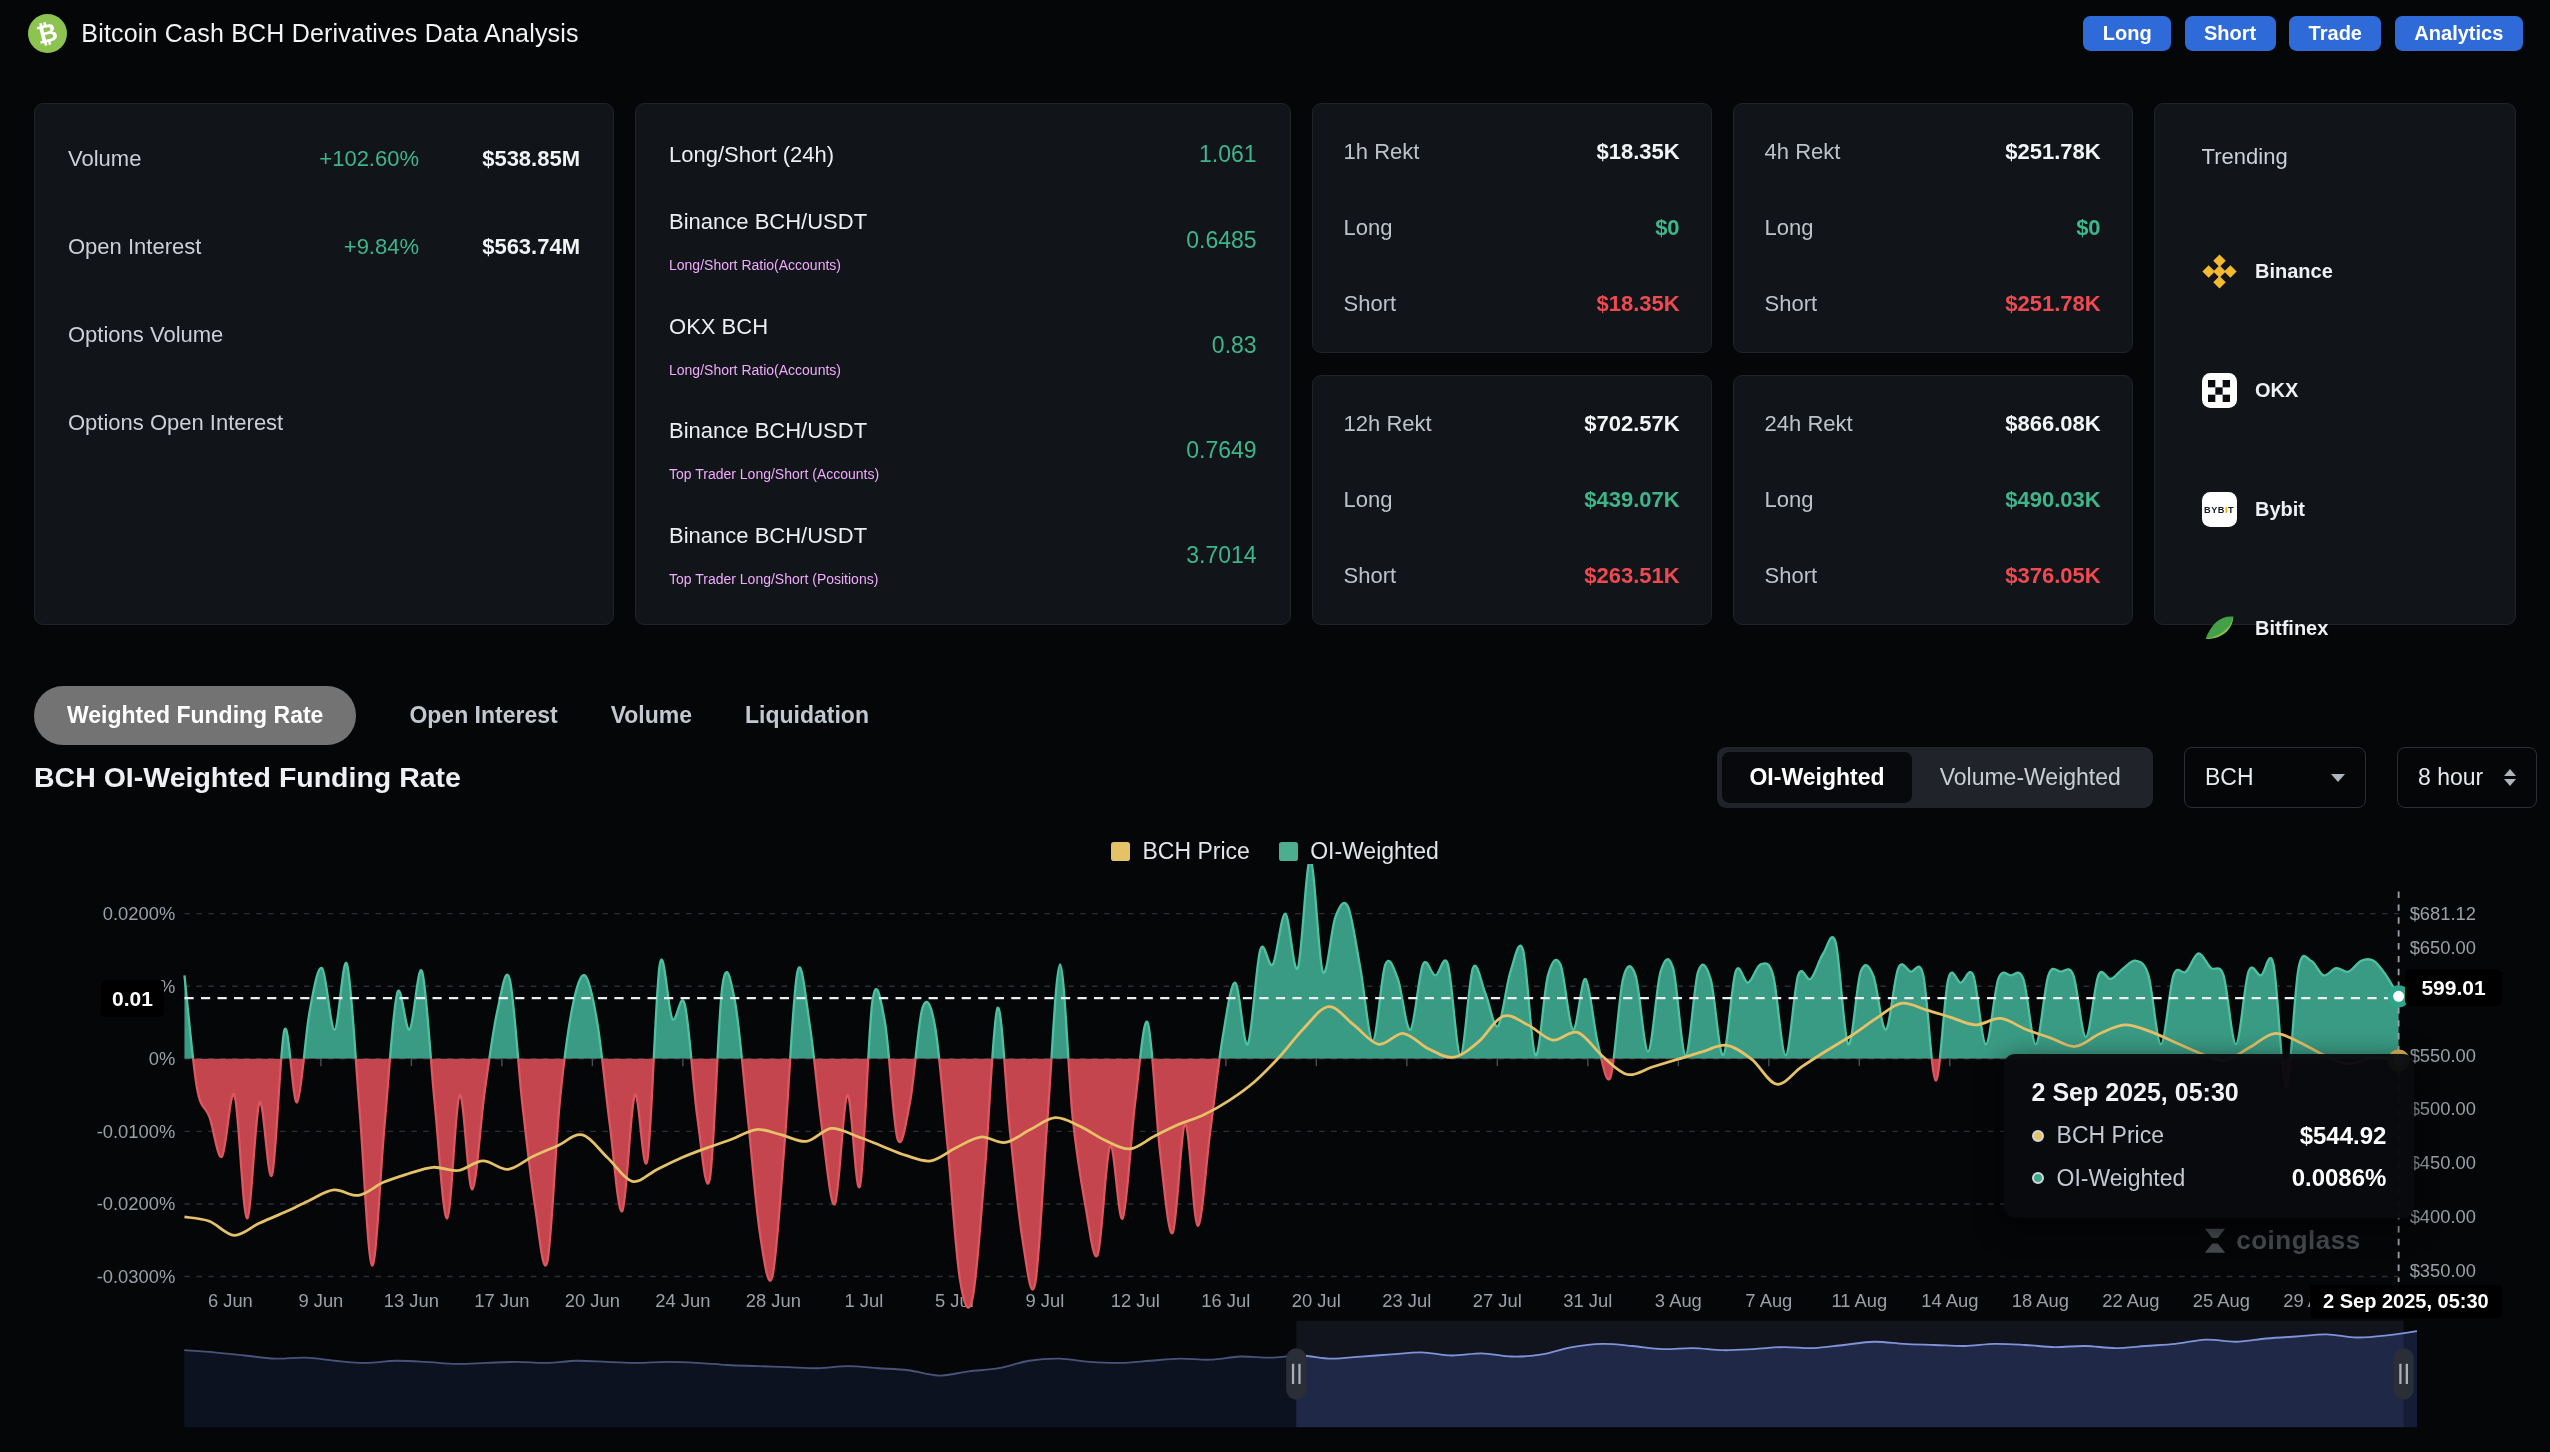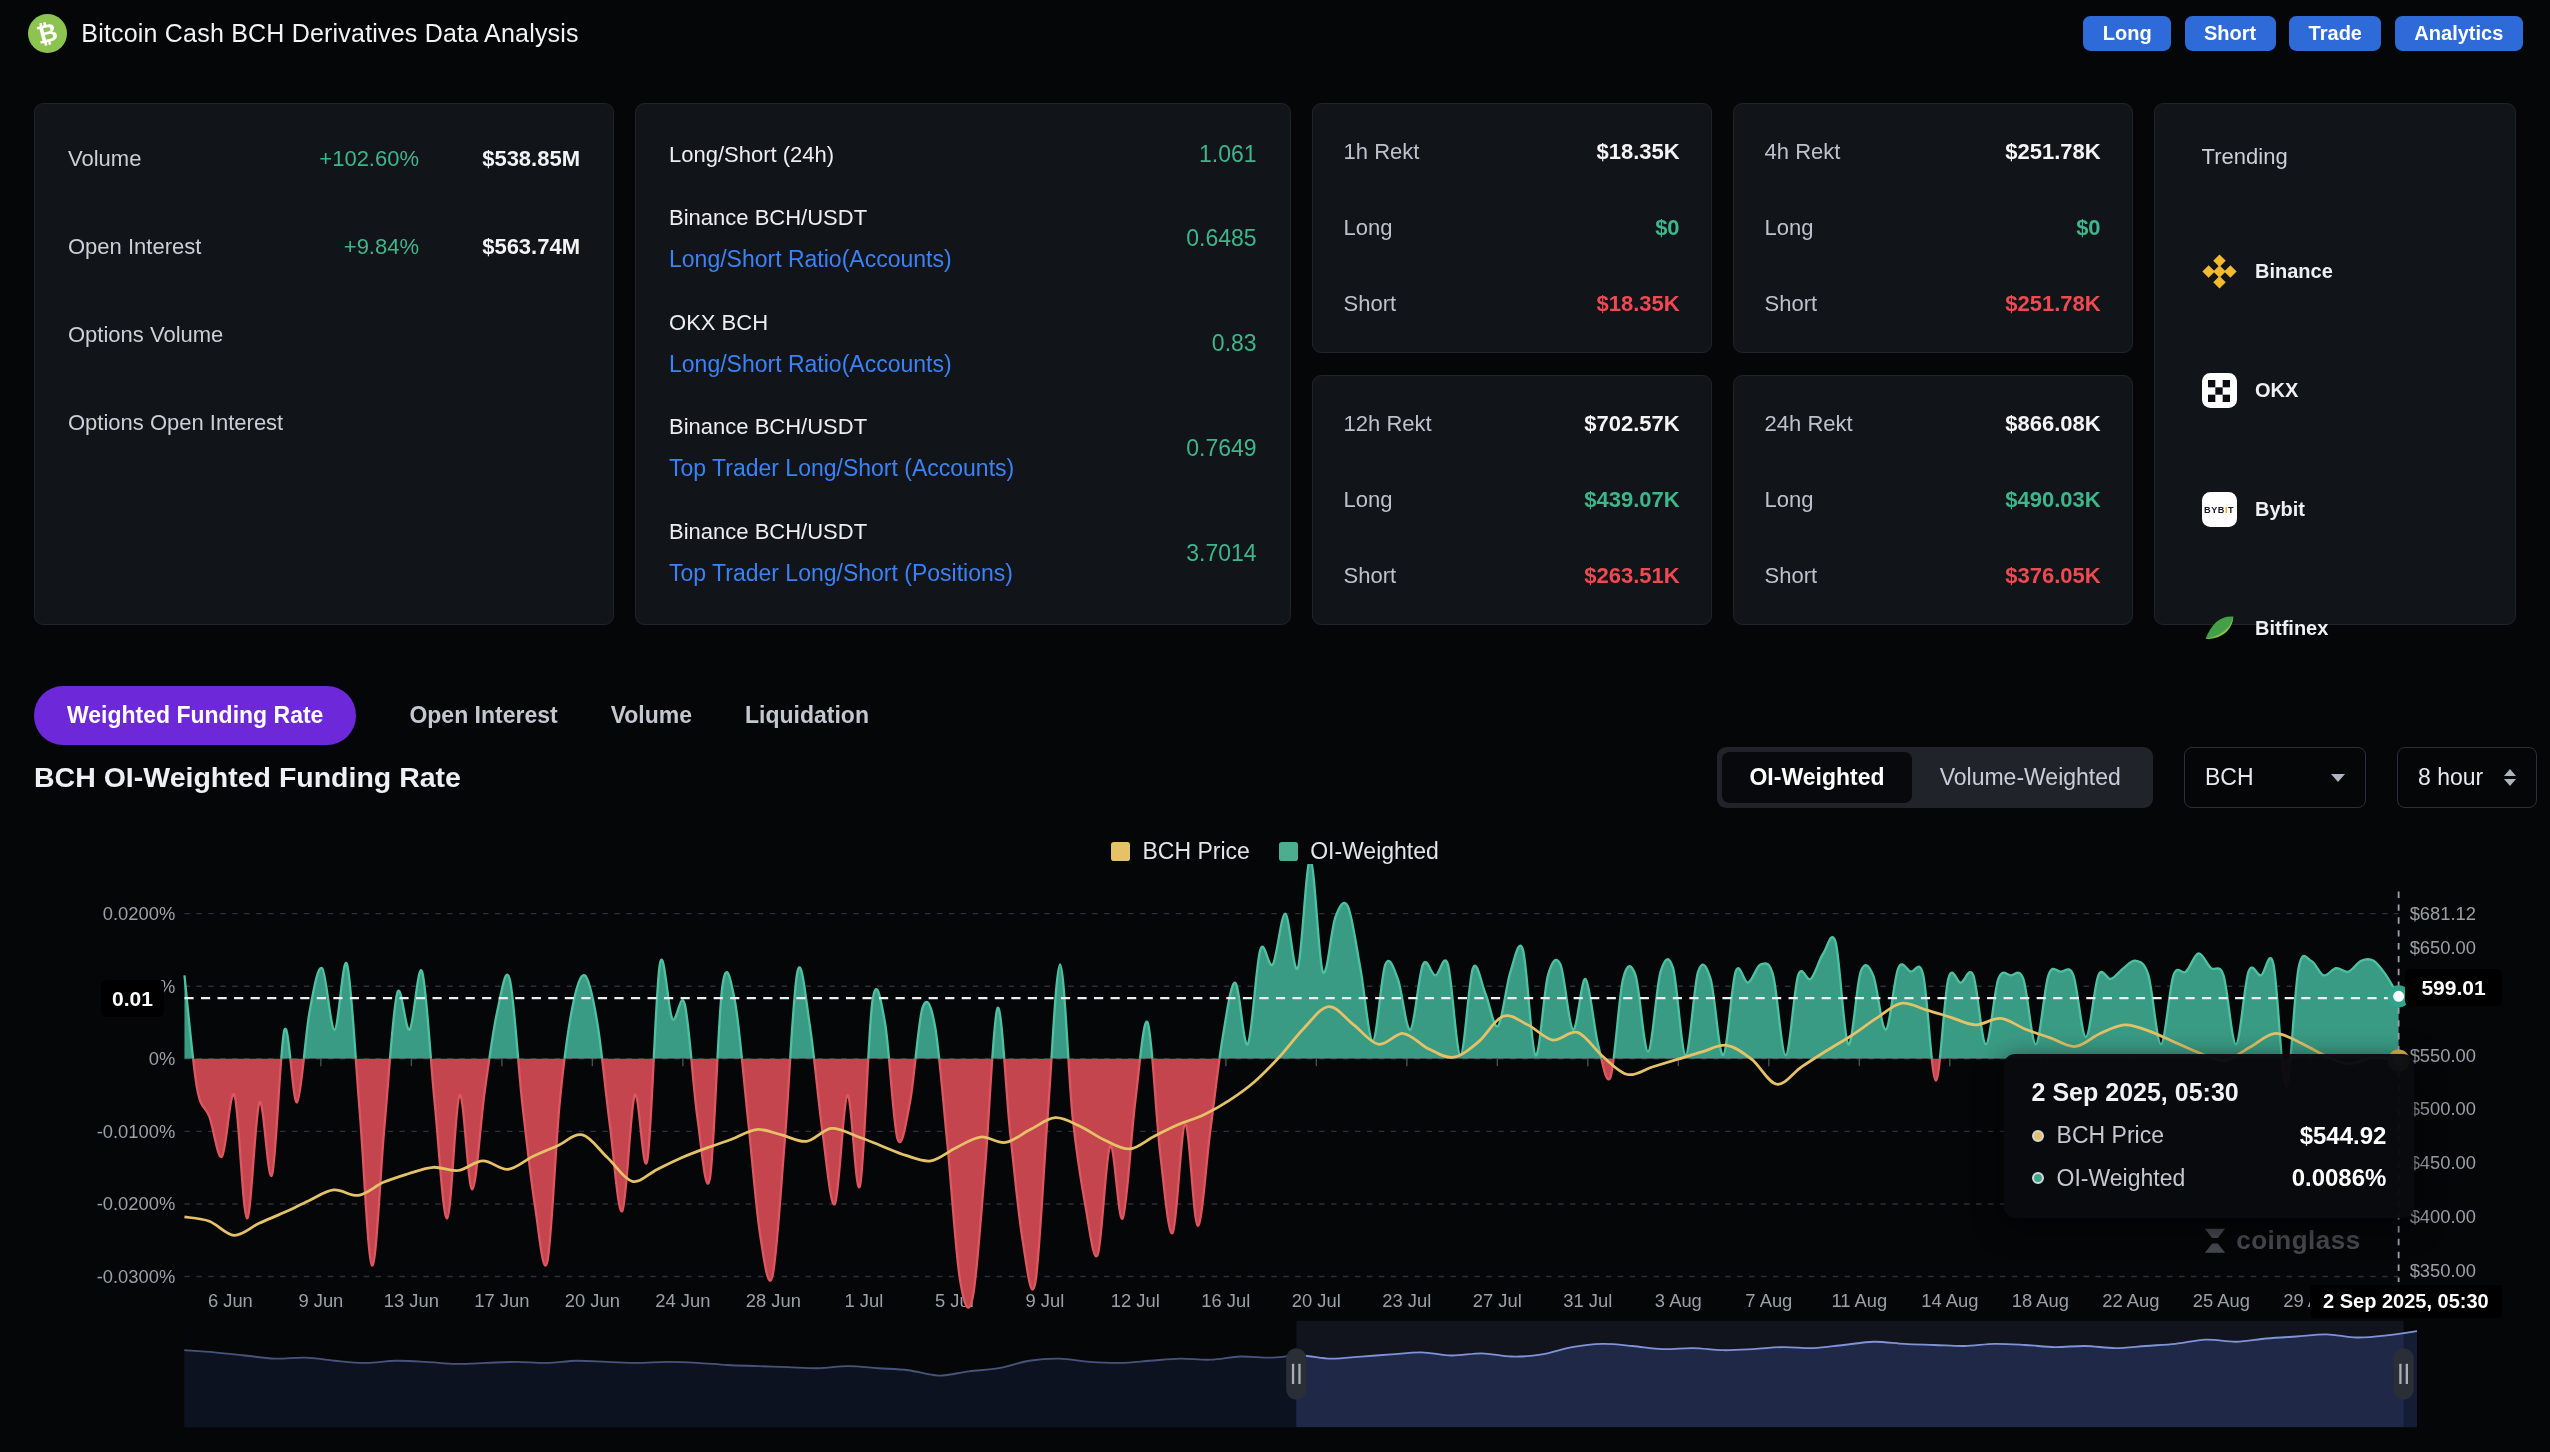--- a/index.html
+++ b/index.html
@@ -21,21 +21,21 @@
   .stats { position:absolute; left:34px; top:103px; width:2482px; height:522px; display:flex; gap:21px; }
   .card { background:#111419; border:0.9px solid #1f232a; border-radius:9.2px; }
   .card-market { width:610px; padding:42px 33px; display:flex; flex-direction:column; gap:62px; }
   .m-row { display:flex; align-items:center; font-size:22px; }
   .m-lbl { color:#ccd0d6; }
   .m-pct { margin-left:auto; color:#3fb68a; }
   .m-val { width:161px; text-align:right; color:#f1f3f5; font-weight:600; }
   .card-ratios { width:690px; padding:37px 33px; display:flex; flex-direction:column; justify-content:space-between; }
   .r-row { display:flex; align-items:center; }
   .r-title { font-size:22px; color:#eceef1; }
-  .r-sub { font-size:23px; color:#3b82f6; margin-top:15px; }
+  .r-sub { font-size:14px; color:#f0abfc; margin-top:22px; }
   .r-val { margin-left:auto; font-size:23px; color:#3fb68a; }
   .rekt-grid { width:821px; display:grid; grid-template-columns:400px 400px; grid-template-rows:1fr 1fr; column-gap:21px; row-gap:22px; }
   .card-rekt { padding:35px 31px; display:flex; flex-direction:column; justify-content:space-between; }
   .rk-row { display:flex; align-items:center; font-size:22px; }
   .rk-lbl { color:#bdc2ca; }
   .rk-val { margin-left:auto; font-weight:600; }
   .rk-total { color:#f2f4f6; font-weight:700; }
   .rk-long { color:#3fb68a; }
   .rk-short { color:#ef4a52; }
   .card-trending { width:378px; padding:40px 47px; display:flex; flex-direction:column;gap:29px; }
@@ -43,21 +43,21 @@
   .t-item { display:flex; align-items:center; gap:18.4px; margin-top:55px; }
   .t-item:first-of-type { margin-top:64px; }
   .t-name { font-size:20px; font-weight:700; color:#eef0f3;text-align:right; }
   .ic { width:35px; height:35px; display:flex; align-items:center; justify-content:center; flex:none; }
   .ic-white { background:#fff; border-radius:8.3px; }
   .bybit-txt { font-size:9.2px; font-weight:800; color:#15192a; letter-spacing:0.5px; }
   .bybit-txt i { color:#f7a600; font-style:normal; }
   
   .tabs { position:absolute; left:34px; top:686px; height:59px; display:flex; align-items:center; gap:53px; }
   .tab { font-size:23px; font-weight:600; color:#c3c8d0; cursor:pointer; }
-  .tab.active { background:#6d28d9; color:#fff; font-weight:bold; height:59px; border-radius:29px; padding:0 33px; display:flex; align-items:center; }
+  .tab.active { background:#737373; color:#fff; font-weight:bold; height:59px; border-radius:29px; padding:0 33px; display:flex; align-items:center; }
   
   .chart-header { position:absolute; left:34px; top:747px; width:2503px; display:flex; align-items:center; }
   .chart-title { font-size:28.5px; font-weight:bold; color:#eef0f3; }
   .chart-controls { margin-left:auto; display:flex; align-items:center; gap:31px; }
   .toggle { background:#202329; border-radius:9.2px; padding:4.6px; display:flex; align-items:center; height:61px; }
   .tg-opt { height:51px; padding:0 27.6px; display:flex; align-items:center; border-radius:7.4px; font-size:23px; color:#c9ced6; cursor:pointer; }
   .tg-opt.active { background:#08090c; color:#fff; font-weight:600; }
   .select { height:61px; border:1.4px solid #2b2f37; border-radius:8px; display:flex; align-items:center; padding:0 20px; font-size:23px; color:#e6e9ed; cursor:pointer; }
   .select.sym { width:182px; }
   .select.intv { width:140px; }

